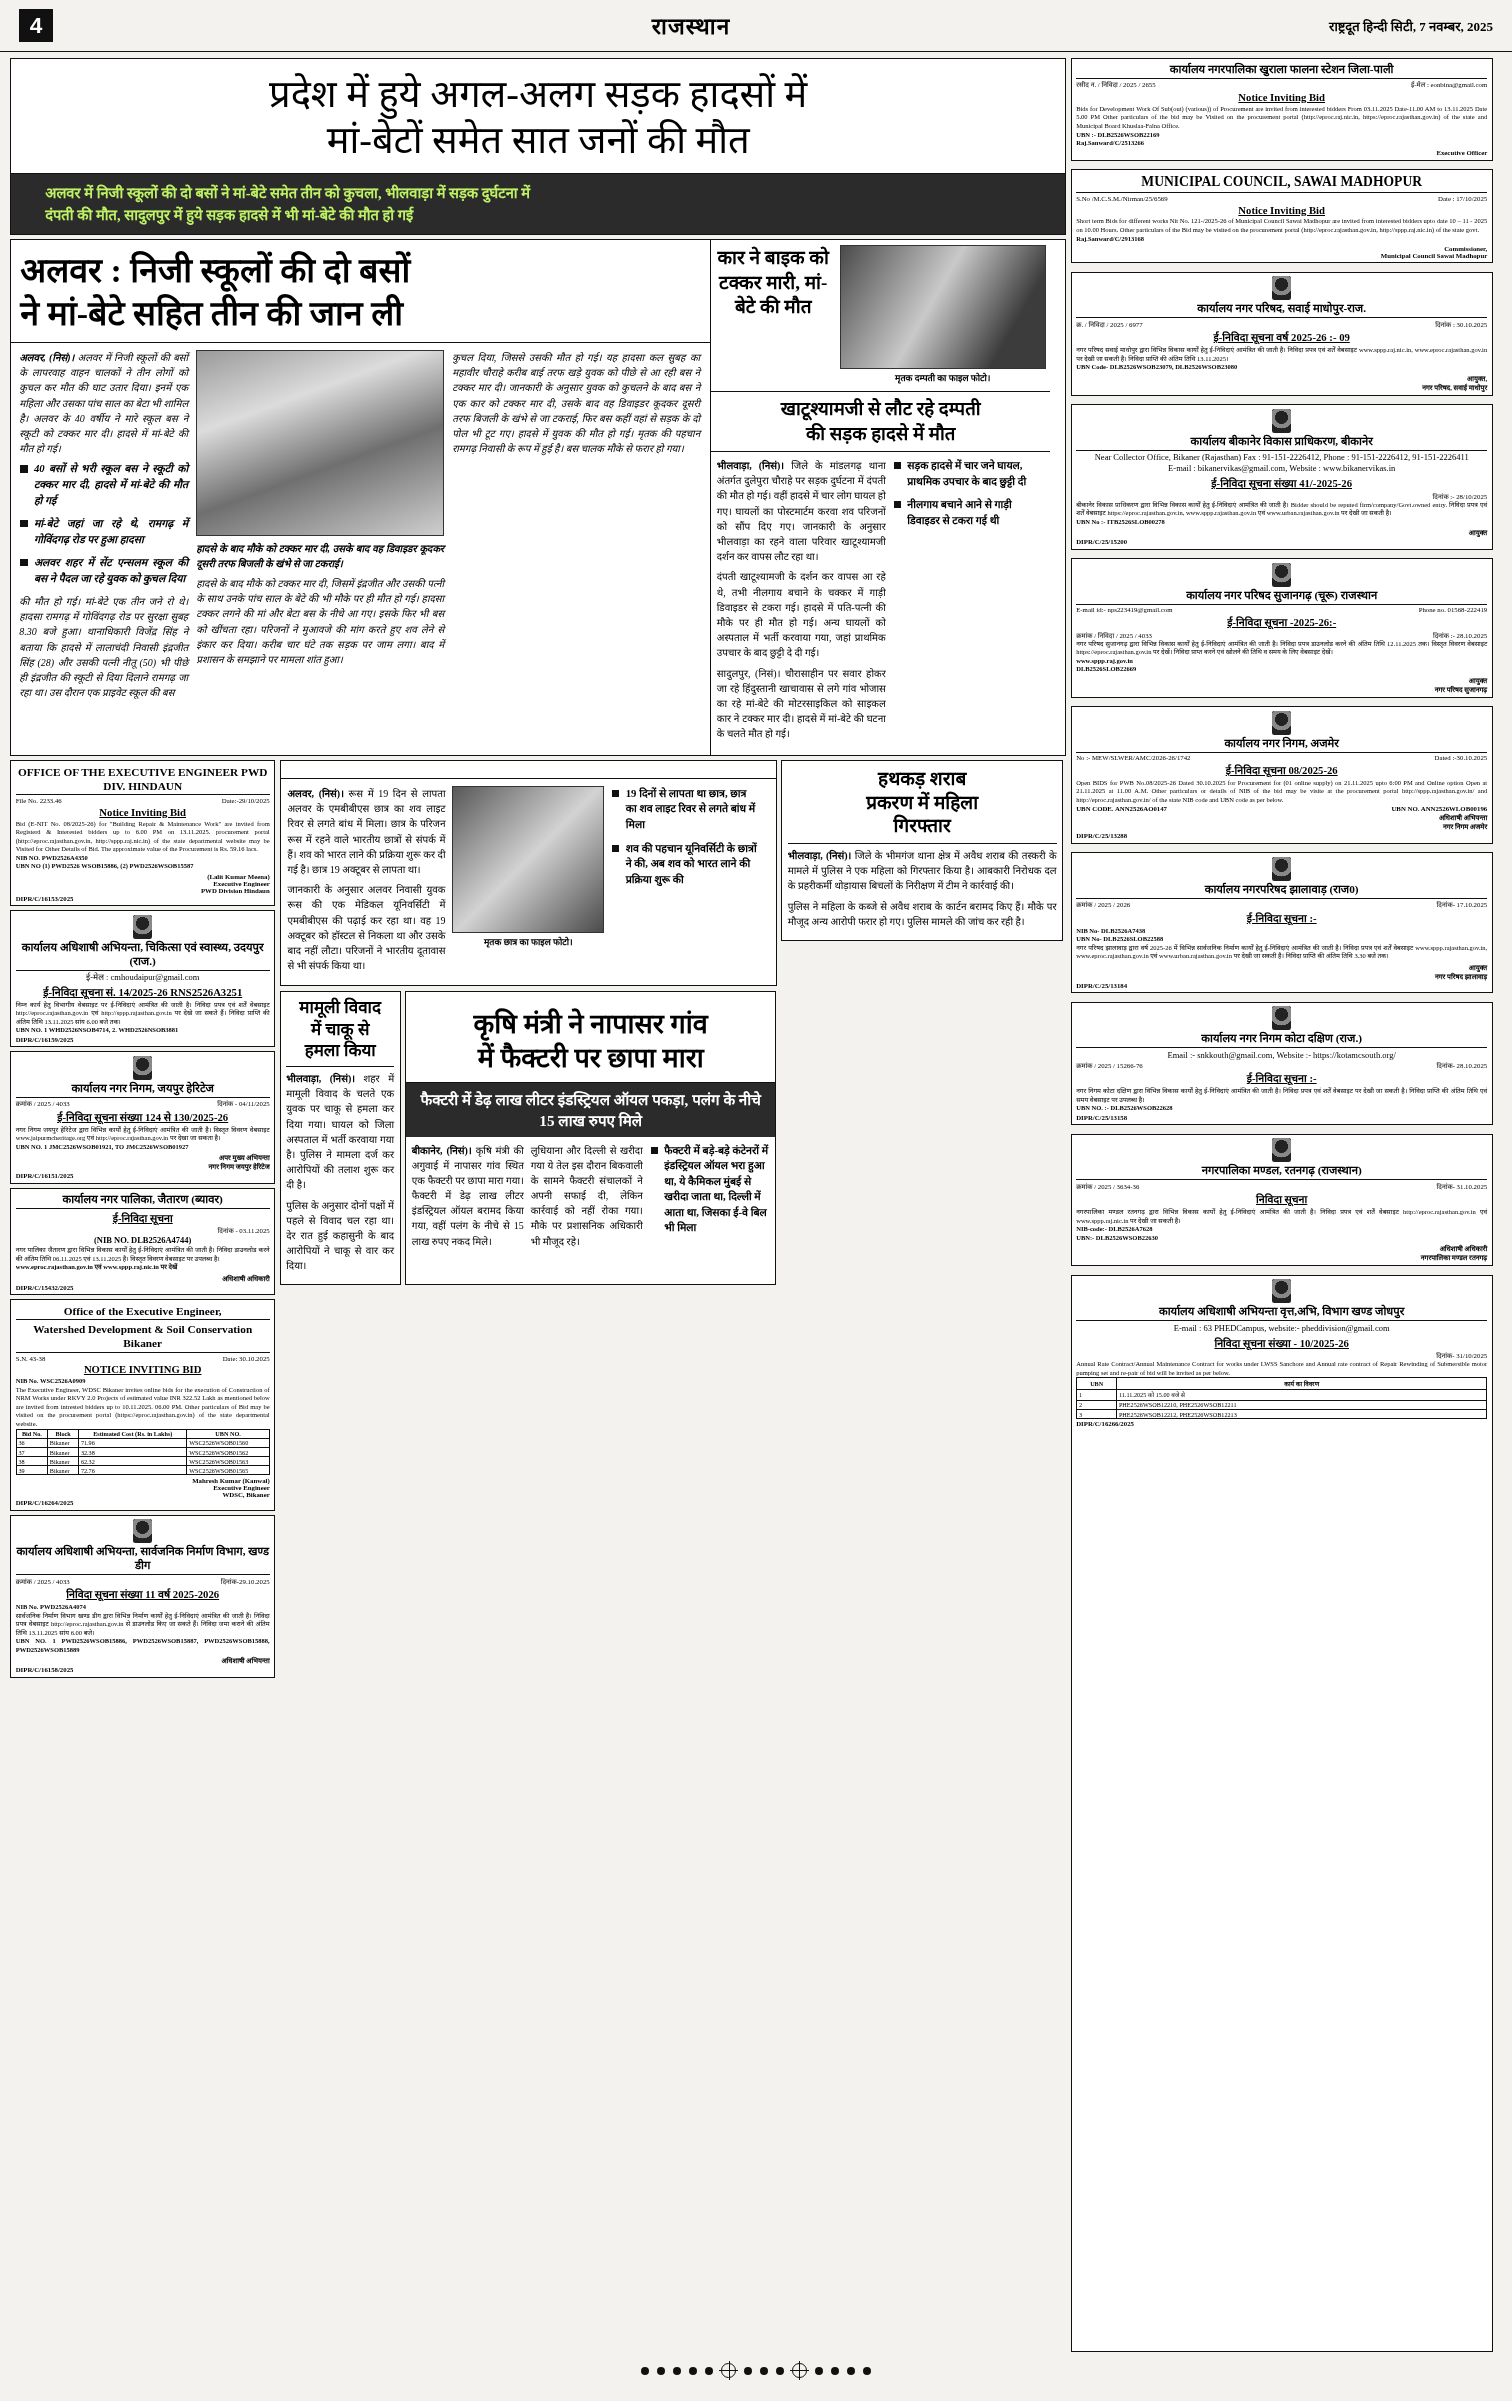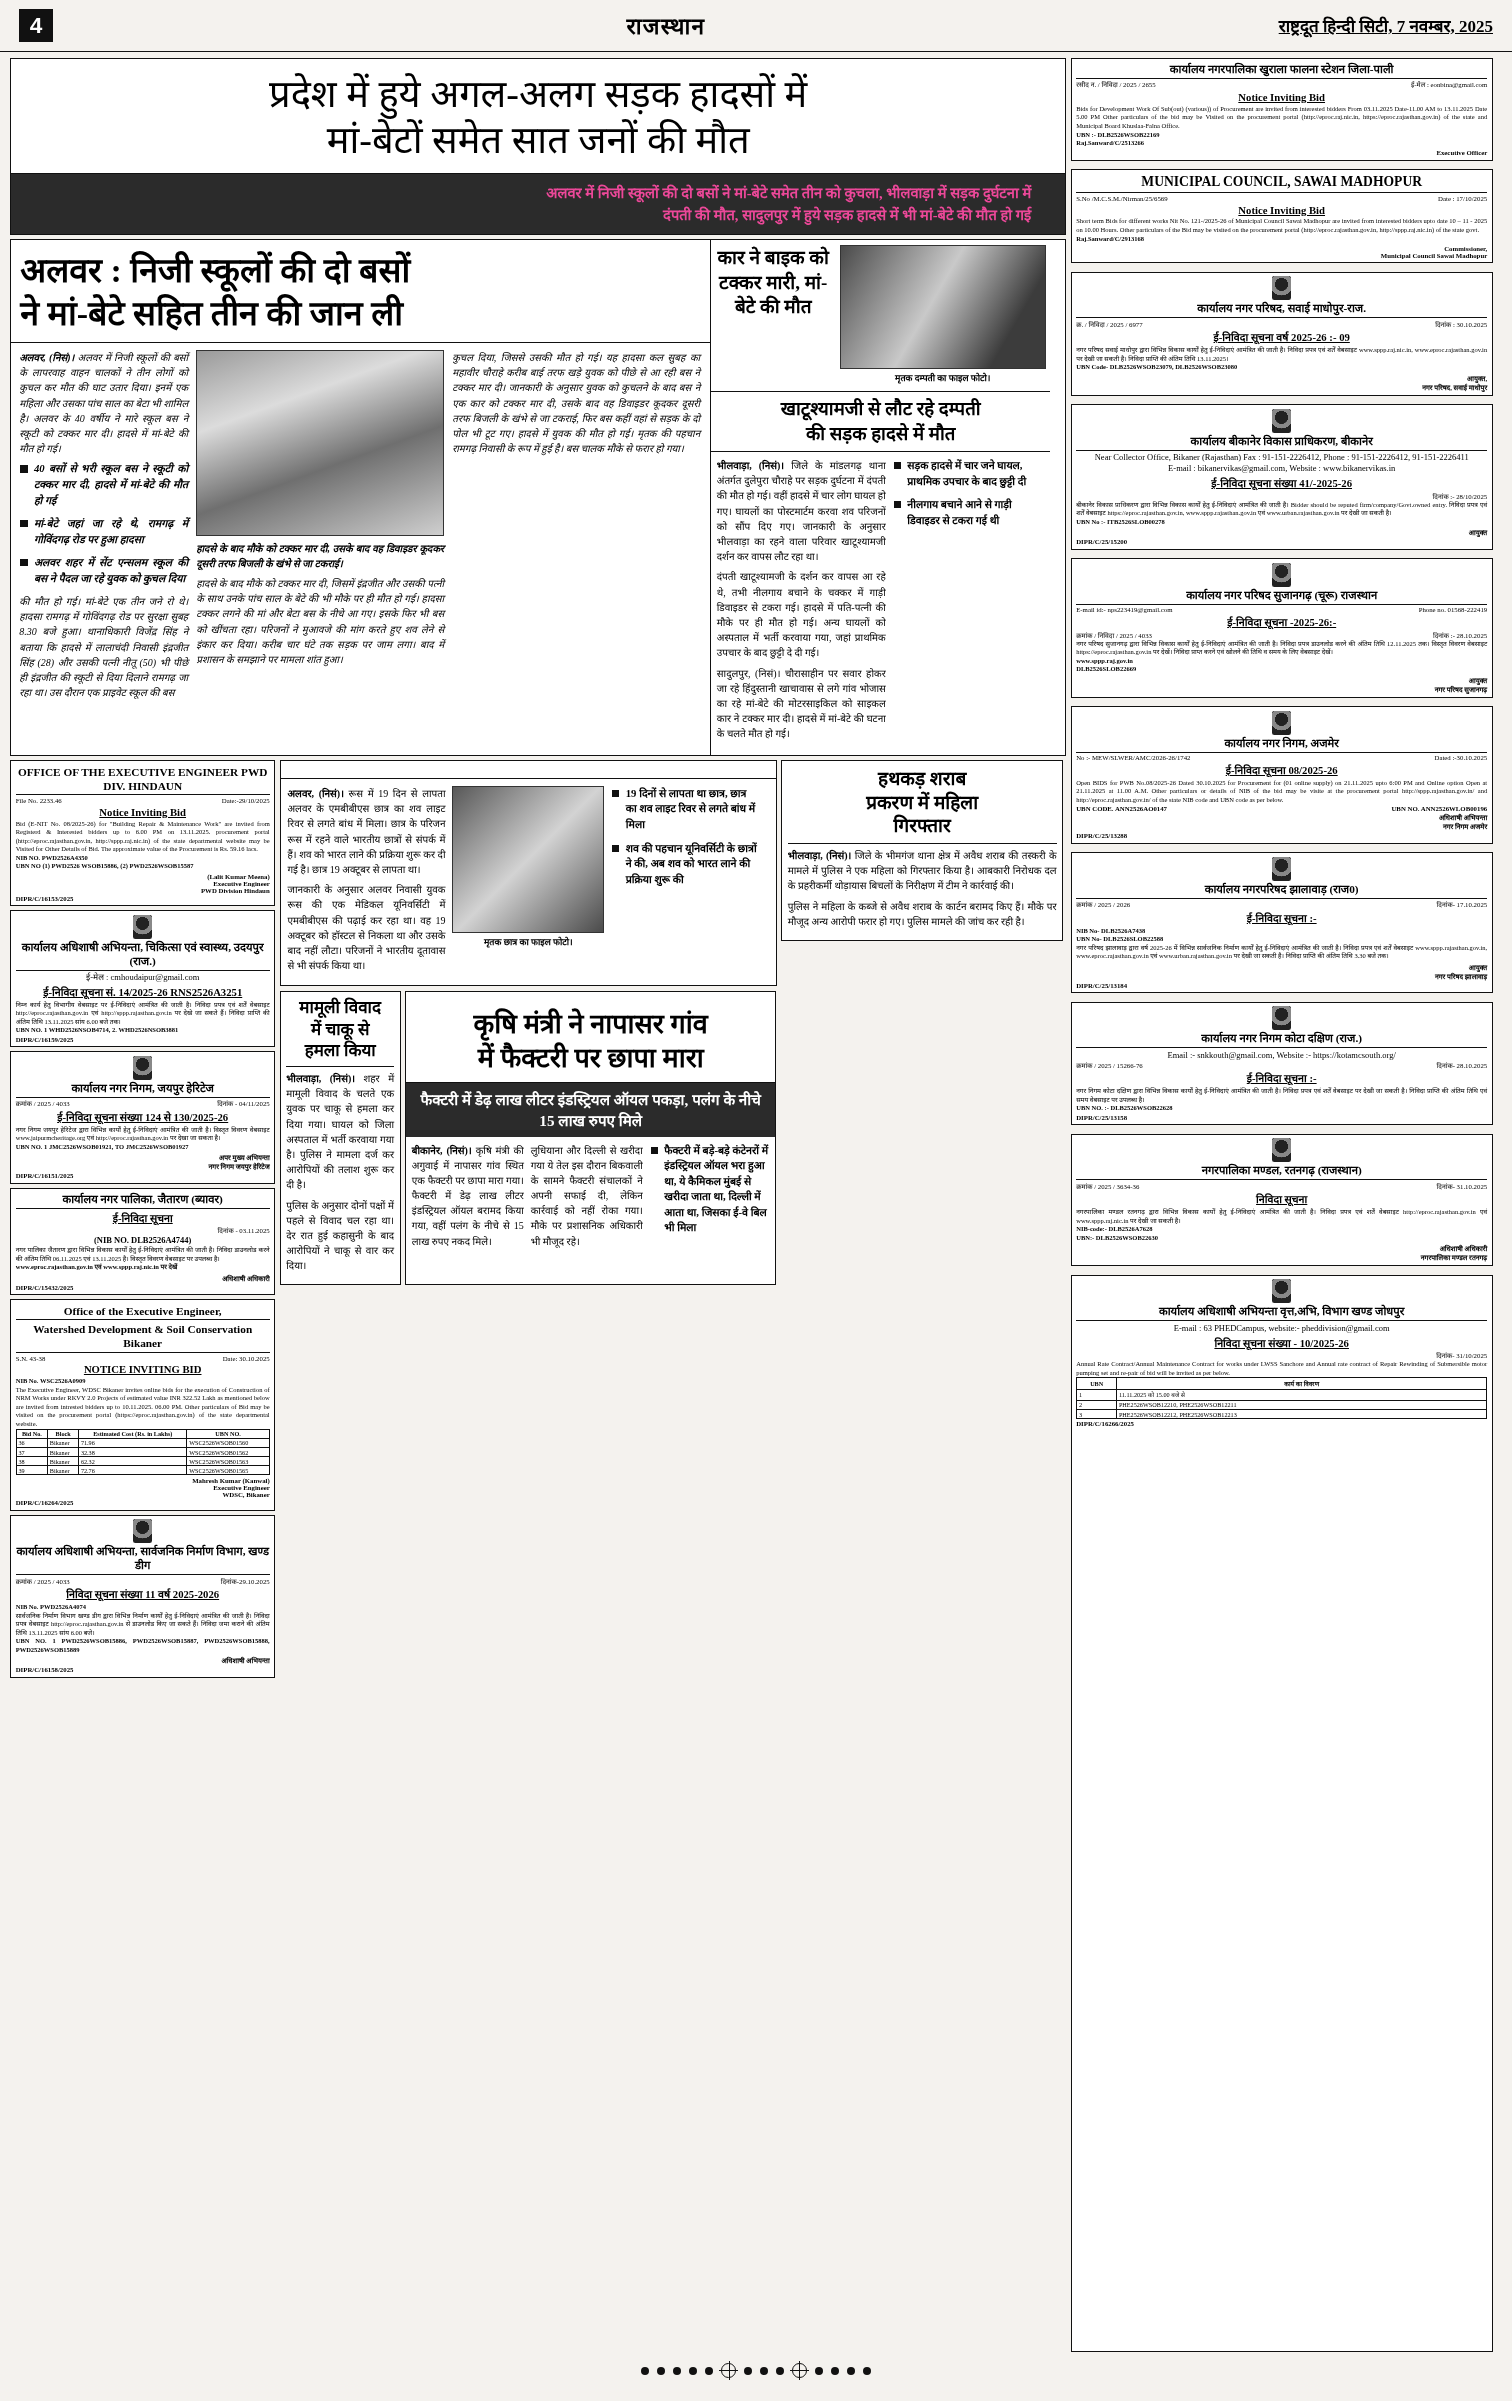--- a/index.html
+++ b/index.html
@@ -28,21 +28,21 @@
   .folio {
     width: 34px; height: 33px;
     background: #111; color: #fff;
     font-size: 22.6px; font-weight: bold;
     display: flex; align-items: center; justify-content: center;
     font-family: "Liberation Sans", sans-serif;
   }
   .masthead-center {
     font-size: 22.6px; font-weight: bold; letter-spacing: 1.1px;
   }
-  .masthead-right { font-size: 17px; font-weight: bold; text-decoration: underline; }
+  .masthead-right { font-size: 13px; font-weight: bold; }
   
   .grid {
     display: flex;
     gap: 4.5px;
     padding: 5.6px 10.2px 0 10.2px;
     height: 2304px;
   }
   .col-left { width: 1056px; display: flex; flex-direction: column; gap: 4.5px;}
   .col-right { width: 422px; display: flex; flex-direction: column; gap: 4.5px;}
 
@@ -51,22 +51,22 @@
   
   .lead-head {
     text-align: center;
     font-size: 38px;
     font-weight: normal;
     line-height: 1.22;
     padding: 12.4px 11.3px 9px 11.3px;
     border-bottom: 1.1px solid #111;
   }
   .lead-sub {
-    background: #2b2b2b; color: #ec4899;
-    text-align: right;
+    background: #2b2b2b; color: #bef264;
+    text-align: left;
     font-size: 14.7px;
     line-height: 1.5;
     padding: 8px 34px;
     font-weight: bold;
   }
   .sec-head {
     font-size: 34px;
     font-weight: bold;
     line-height: 1.25;
     padding: 10.2px 9px 6.8px 9px;

